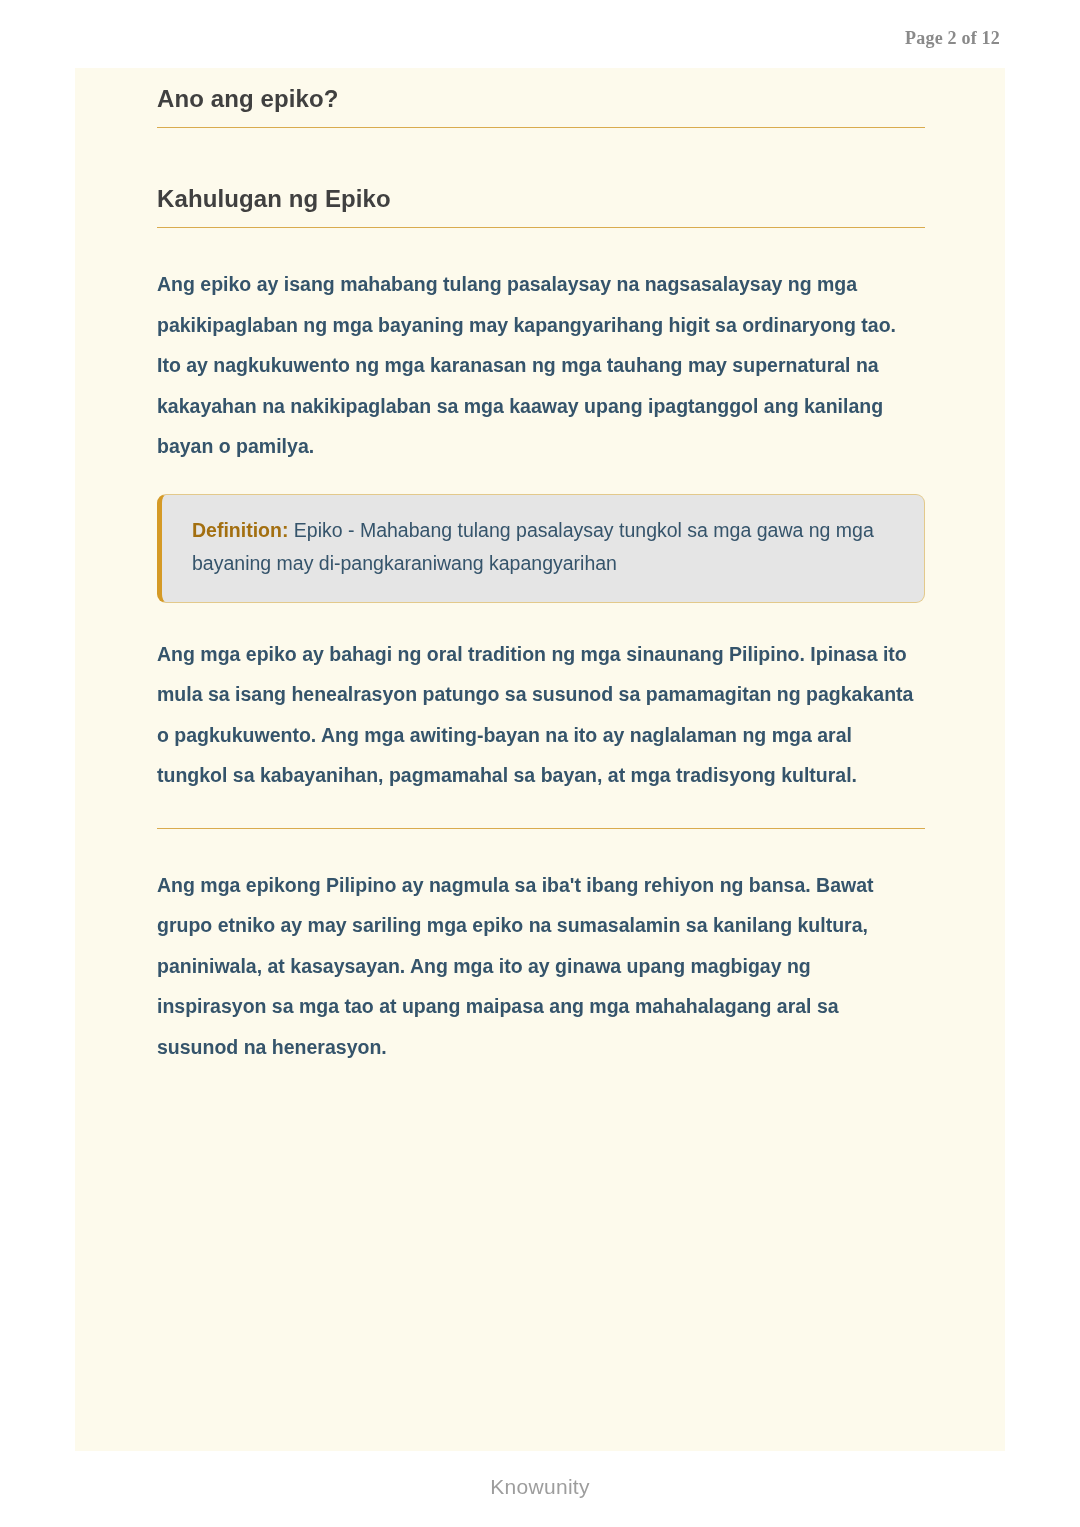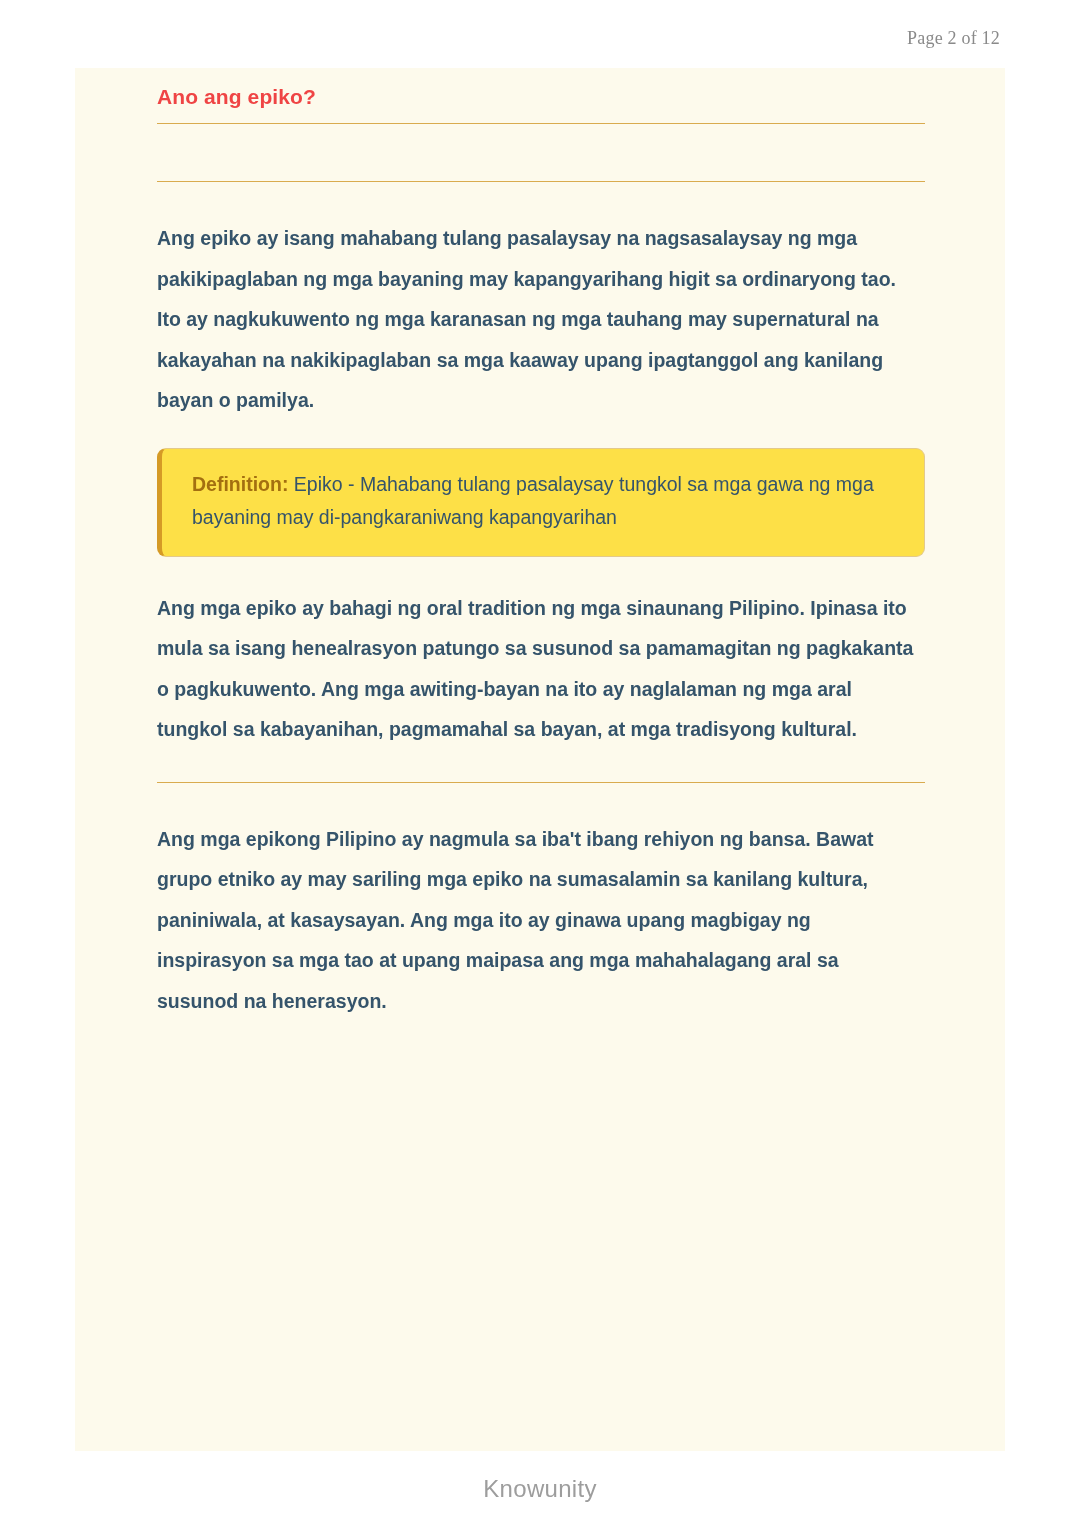--- a/index.html
+++ b/index.html
@@ -21,38 +21,39 @@
     background: #ffffff;
   }
   .page-header {
     position: absolute;
     top: 28px;
     right: 80px;
     font-family: "Liberation Serif", serif;
     font-size: 18px;
     color: #8a8a8a;
     letter-spacing: 0.2px;
+    font-weight: bold;
   }
   .sheet {
     position: absolute;
     left: 75px;
     top: 68px;
     width: 930px;
     height: 1383px;
     background: #fdfaec;
   }
   .content {
     position: absolute;
     left: 82px;
     top: 17px;
     width: 768px;
   }
   .section-title {
-    color: #ef4444;
-    font-size: 21px;
+    color: #404040;
+    font-size: 24px;
     font-weight: bold;
     letter-spacing: 0.1px;
     margin: 0;
     padding: 0 0 14px 0;
   }
   .rule {
     border: none;
     border-top: 1.5px solid #d9ab4e;
     margin: 0;
     height: 0;
@@ -64,21 +65,21 @@
     font-size: 19.5px;
     line-height: 40.5px;
     margin: 0;
     font-weight: bold;
   }
   .callout {
     margin-top: 27px;
     border: 1.5px solid #e3c98b;
     border-left: 5px solid #d59a26;
     border-radius: 9px;
-    background: #fde047;
+    background: #e5e5e5;
     padding: 19px 22px 22px 30px;
     box-sizing: border-box;
   }
   .callout p {
     margin: 0;
     color: #35546b;
     font-size: 19.5px;
     line-height: 33px;
   }
   .callout .lbl {
@@ -87,39 +88,40 @@
   }
   .after-callout { height: 31px; }
   .subsection-gap { height: 32px; }
   .footer {
     position: absolute;
     left: 0;
     right: 0;
     top: 1475px;
     text-align: center;
     color: #9d9d9d;
-    font-size: 24px;
+    font-size: 21px;
     letter-spacing: 0.3px;
   }
 </style>
 </head>
 <body>
 
 <div class="page-wrap">
 
   <div class="page-header">Page 2 of 12</div>
 
   <div class="sheet">
     <div class="content">
 
       <h1 class="section-title">Ano ang epiko?</h1>
       <hr class="rule">
 
       <div class="gap-1"></div>
 
+      <h2 class="section-title">Kahulugan ng Epiko</h2>
       <hr class="rule">
 
       <div class="gap-2"></div>
 
       <p class="para">Ang epiko ay isang mahabang tulang pasalaysay na nagsasalaysay ng mga pakikipaglaban ng mga bayaning may kapangyarihang higit sa ordinaryong tao. Ito ay nagkukuwento ng mga karanasan ng mga tauhang may supernatural na kakayahan na nakikipaglaban sa mga kaaway upang ipagtanggol ang kanilang bayan o pamilya.</p>
 
       <div class="callout">
         <p><span class="lbl">Definition:</span><span> Epiko - Mahabang tulang pasalaysay tungkol sa mga gawa ng mga bayaning may di-pangkaraniwang kapangyarihan</span></p>
       </div>
 

